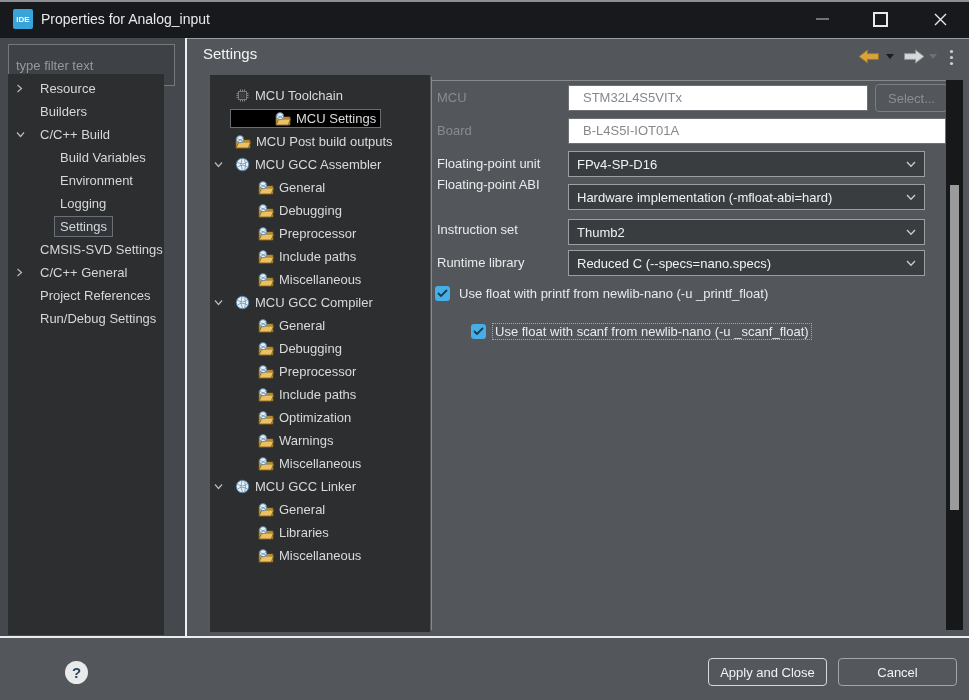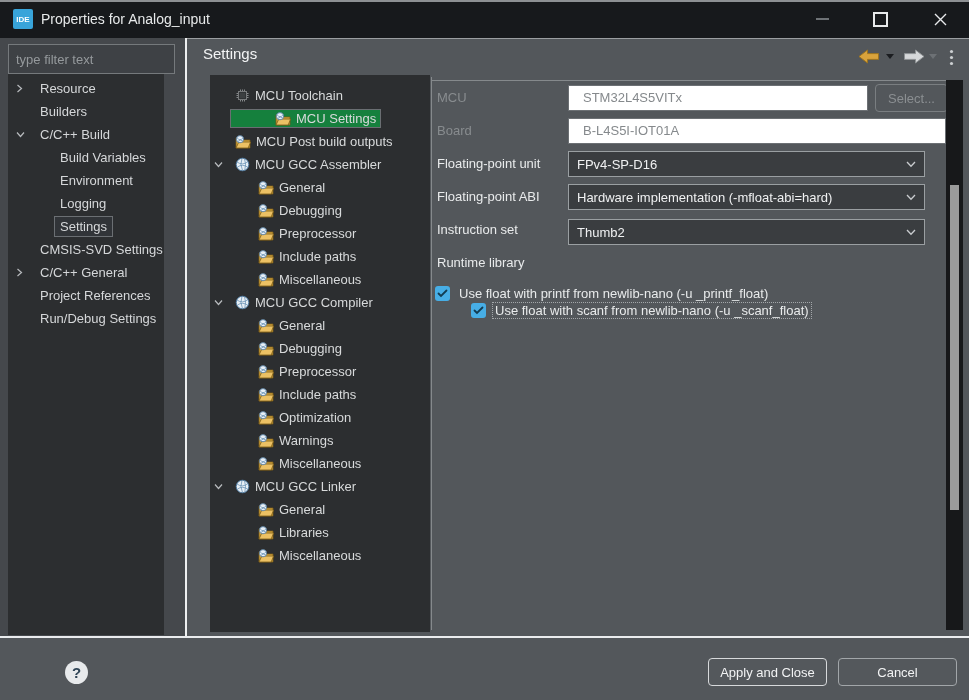--- a/index.html
+++ b/index.html
@@ -13,21 +13,21 @@
     border-radius:2px;color:#fff;font-size:8px;font-weight:bold;display:flex;align-items:center;justify-content:center;}
   .win-title{position:absolute;left:41px;top:0;height:38px;line-height:38px;color:#e7e9ea;font-size:14px;}
   .win-btn{position:absolute;top:0;width:42px;height:38px;display:flex;align-items:center;justify-content:center;}
   .wb-min{left:801px;}.wb-max{left:859px;}.wb-close{left:919px;}
   .min-glyph{width:13px;height:2px;background:#6e7276;}
   .max-glyph{width:11px;height:11px;border:2px solid #e8eaec;}
 
   
   .sidebar{position:absolute;left:0;top:38px;width:185px;height:598px;background:#45484c;}
   .filter-input{position:absolute;left:8px;top:6px;width:151px;height:24px;background:#3e4145;
-    border:1px solid #75797c;color:#cfd2d4;padding:2px 7px;font-size:13px;font-family:"Liberation Sans",sans-serif;outline:none;}
+    border:1px solid #75797c;color:#cfd2d4;padding:8px 7px;font-size:13px;font-family:"Liberation Sans",sans-serif;outline:none;}
   .filter-input::placeholder{color:#95999c;}
   .side-tree{position:absolute;left:8px;top:36px;width:156px;height:561px;background:#2c2e30;padding-top:3px;box-sizing:border-box;}
   .srow{height:23px;display:flex;align-items:center;padding-left:8px;color:#d5d7d9;font-size:13px;cursor:default;}
   .srow.lvl1{padding-left:28px;}
   .twisty{width:18px;display:flex;align-items:center;justify-content:flex-start;flex:none;}
   .slabel{padding:2px 5px;border:1px solid transparent;white-space:nowrap;}
   .srow.selected .slabel{border-color:#6b6f73;background:#313438;}
 
   
   .sash-v{position:absolute;left:185px;top:38px;width:2px;height:598px;background:#edeff0;z-index:5;}
@@ -38,21 +38,21 @@
   .nav-btn{position:absolute;display:flex;align-items:center;justify-content:center;}
   .tri{width:0;height:0;border-left:4.5px solid transparent;border-right:4.5px solid transparent;border-top:5.5px solid #1b1d20;}
   .tri.dim{border-top-color:#6d7175;}
 
   
   .tool-tree{position:absolute;left:210px;top:75px;width:220px;height:557px;background:#2c2e30;padding-top:9px;box-sizing:border-box;}
   .trow{height:23px;display:flex;align-items:center;padding-left:4px;color:#d8dadb;font-size:13px;cursor:default;}
   .trow.lvl1{padding-left:27px;}
   .trow .twisty{width:16px;}
   .tinner{display:flex;align-items:center;gap:5px;padding:1px 4px;border:1px solid transparent;white-space:nowrap;}
-  .trow.selected .tinner{border-color:#6a6e72;background:#15803d;padding-left:44px;}
+  .trow.selected .tinner{border-color:#6a6e72;background:#000000;padding-left:44px;}
   .ticon{display:flex;align-items:center;flex:none;}
 
   .form-vline{position:absolute;left:431px;top:77px;width:1px;height:553px;background:#85898c;}
   .form-hline{position:absolute;left:432px;top:80px;width:514px;height:1px;background:#85898c;}
 
   .flabel{position:absolute;left:437px;height:26px;line-height:26px;font-size:13px;color:#e9ebec;white-space:nowrap;}
   .flabel.dim{color:#888c8f;}
   .dis-input{position:absolute;left:568px;height:26px;box-sizing:border-box;border:1px solid #6c7074;
     background:#ffffff;color:#85898c;font-size:13px;line-height:24px;padding:0 14px;white-space:nowrap;overflow:hidden;}
   .select-btn{position:absolute;left:875px;top:84px;width:73px;height:28px;box-sizing:border-box;
@@ -510,51 +510,59 @@
   <div class="flabel" style="top:151px;">Floating-point unit</div>
   <div class="combo" style="top:151px;">
     <span class="combo-val">FPv4-SP-D16</span>
     <span class="combo-chev">
         <svg width="10" height="7" viewBox="0 0 10 7">
           <path d="M1 1 L5 5.3 L9 1" stroke="#c9cccf" stroke-width="1.3" fill="none"></path>
         </svg>
       </span>
   </div>
 
-  <div class="flabel" style="top:184px;">Floating-point ABI</div>
+  <div class="flabel" style="top:172px;">Floating-point ABI</div>
   <div class="combo" style="top:184px;">
     <span class="combo-val">Hardware implementation (-mfloat-abi=hard)</span>
     <span class="combo-chev">
         <svg width="10" height="7" viewBox="0 0 10 7">
           <path d="M1 1 L5 5.3 L9 1" stroke="#c9cccf" stroke-width="1.3" fill="none"></path>
         </svg>
       </span>
   </div>
 
   <div class="flabel" style="top:217px;">Instruction set</div>
   <div class="combo" style="top:219px;gap:36px;">
     <span class="combo-val">Thumb2</span>
     <span class="combo-chev">
         <svg width="10" height="7" viewBox="0 0 10 7">
           <path d="M1 1 L5 5.3 L9 1" stroke="#c9cccf" stroke-width="1.3" fill="none"></path>
         </svg>
       </span>
   </div>
 
   <div class="flabel" style="top:250px;">Runtime library</div>
+  <div class="combo" style="top:250px;">
+    <span class="combo-val">Reduced C (--specs=nano.specs)</span>
+    <span class="combo-chev">
+        <svg width="10" height="7" viewBox="0 0 10 7">
+          <path d="M1 1 L5 5.3 L9 1" stroke="#c9cccf" stroke-width="1.3" fill="none"></path>
+        </svg>
+      </span>
+  </div>
 
   <div class="cbrow" style="top:285px;">
     <span class="cbox">
         <svg width="11" height="9" viewBox="0 0 11 9">
           <path d="M1.5 4.5 L4 7 L9.5 1.5" stroke="#123c52" stroke-width="1.8" fill="none" stroke-linecap="round"></path>
         </svg>
       </span>
     <span class="cblabel">Use float with printf from newlib-nano (-u _printf_float)</span>
   </div>
-  <div class="cbrow" style="top:302px;padding-left:36px;">
+  <div class="cbrow" style="top:323px;padding-left:36px;">
     <span class="cbox">
         <svg width="11" height="9" viewBox="0 0 11 9">
           <path d="M1.5 4.5 L4 7 L9.5 1.5" stroke="#123c52" stroke-width="1.8" fill="none" stroke-linecap="round"></path>
         </svg>
       </span>
     <span class="cblabel focused">Use float with scanf from newlib-nano (-u _scanf_float)</span>
   </div>
 
   <div class="vscroll">
     <div class="vthumb"></div>

